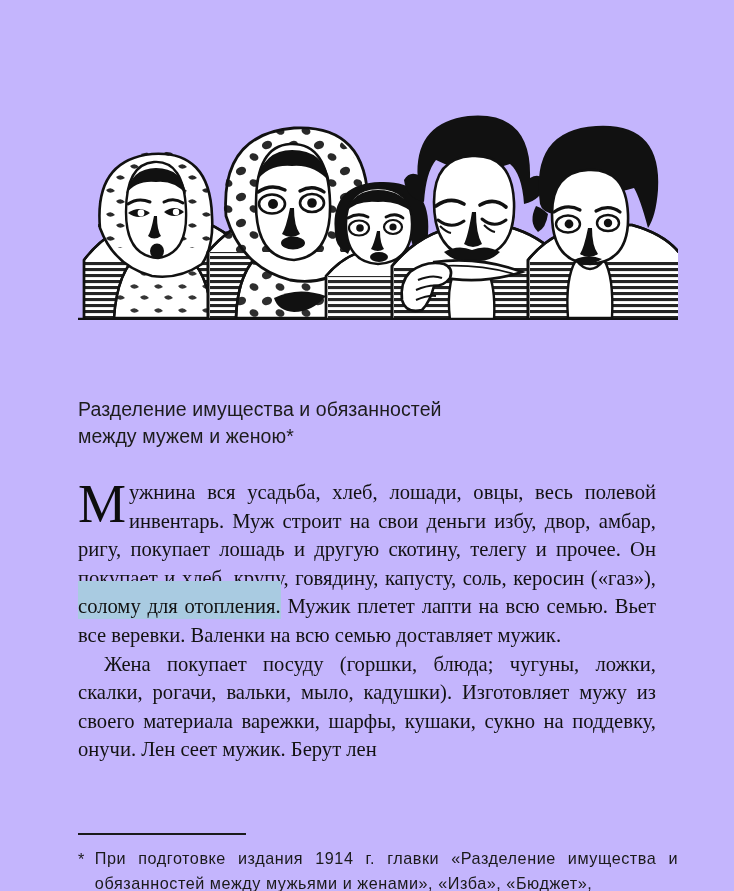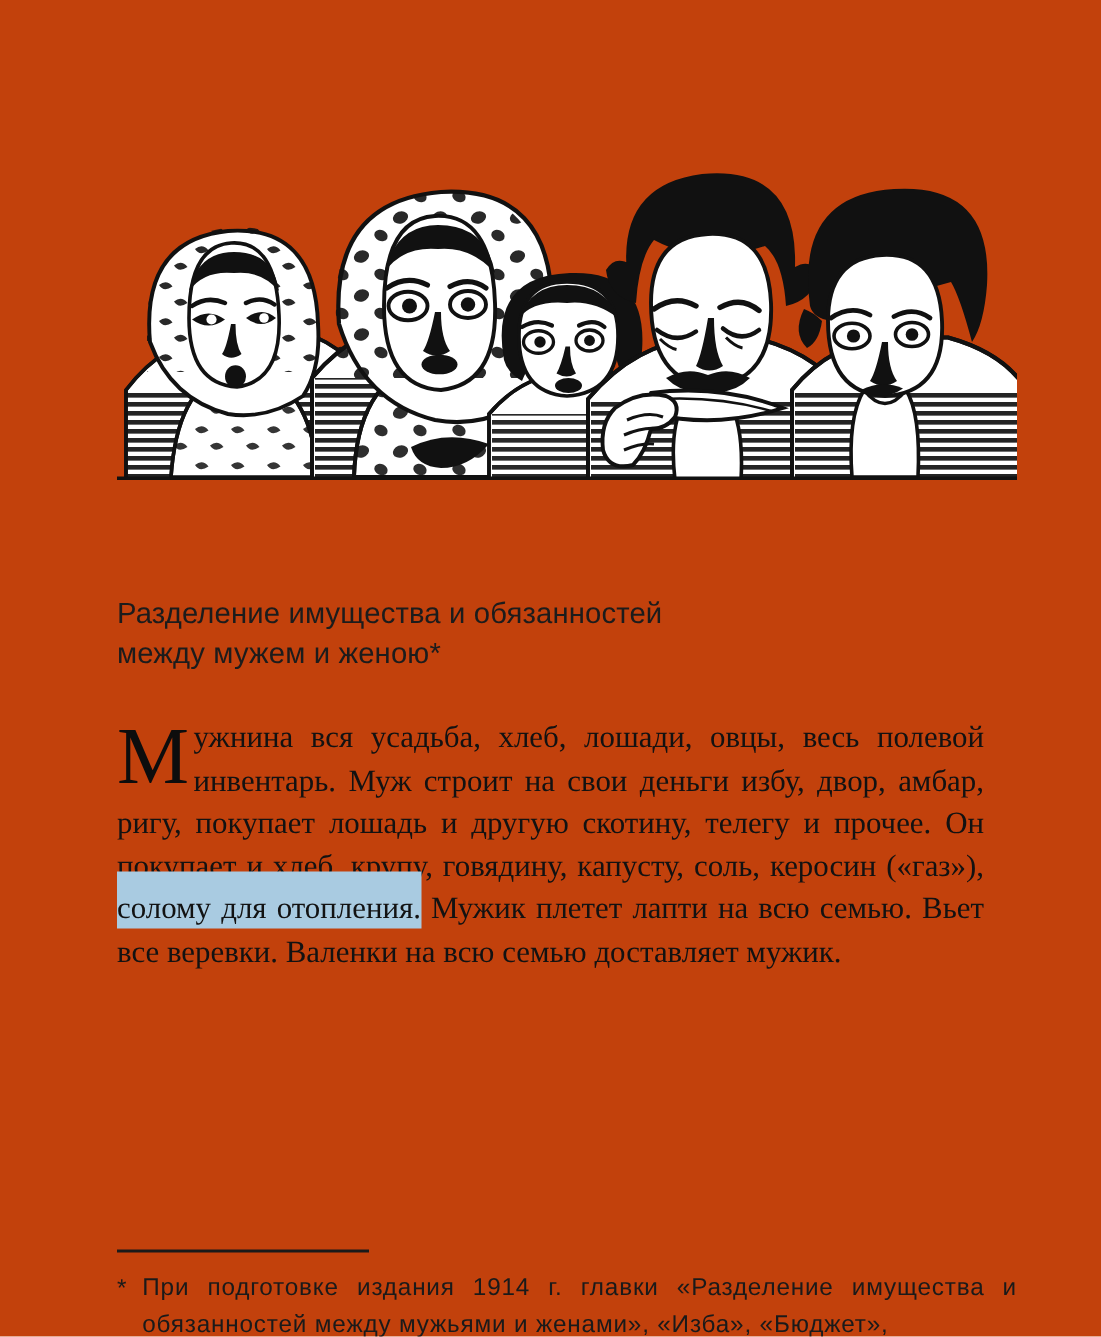--- a/index.html
+++ b/index.html
@@ -12,21 +12,21 @@
     height: 891px;
     overflow: hidden;
     font-family: "Liberation Serif", "DejaVu Serif", serif;
     color: #111111;
     position: relative;
   }
 
   .page {
     position: absolute;
     inset: 0;
-    background: #c2410c;
+    background: #c4b5fd;
   }
 
   
   .illustration {
     position: absolute;
     left: 78px;
     top: 112px;
     width: 600px;
     height: 208px;
   }
@@ -325,20 +325,21 @@
 
   <div class="heading">Разделение имущества и обязанностей
 между мужем и женою*</div>
 
   <div class="body-text">
 
     <p class="para">
       <span class="dropcap">М</span><span>ужнина вся усадьба, хлеб, лошади, овцы, весь полевой инвентарь. Муж строит на свои деньги избу, двор, амбар, ригу, покупает лошадь и другую скотину, телегу и прочее. Он покупает и хлеб, крупу, говядину, капусту, соль, керосин («газ»), </span><span class="selected">солому для отопления.</span><span> Мужик плетет лапти на всю семью. Вьет все веревки. Валенки на всю семью доставляет мужик.</span>
     </p>
 
+    <p class="para">Жена покупает посуду (горшки, блюда; чугуны, ложки, скалки, рогачи, вальки, мыло, кадушки). Изготовляет мужу из своего материала варежки, шарфы, кушаки, сукно на поддевку, онучи. Лен сеет мужик. Берут лен</p>
   </div>
 
   <div class="footnote-rule"></div>
 
   <div class="footnote">
     <span class="footnote-marker">*</span>
     <span class="footnote-body">При подготовке издания 1914 г. главки «Разделение имущества и обязанностей между мужьями и женами», «Изба», «Бюджет»,</span>
   </div>
 
 </div>

